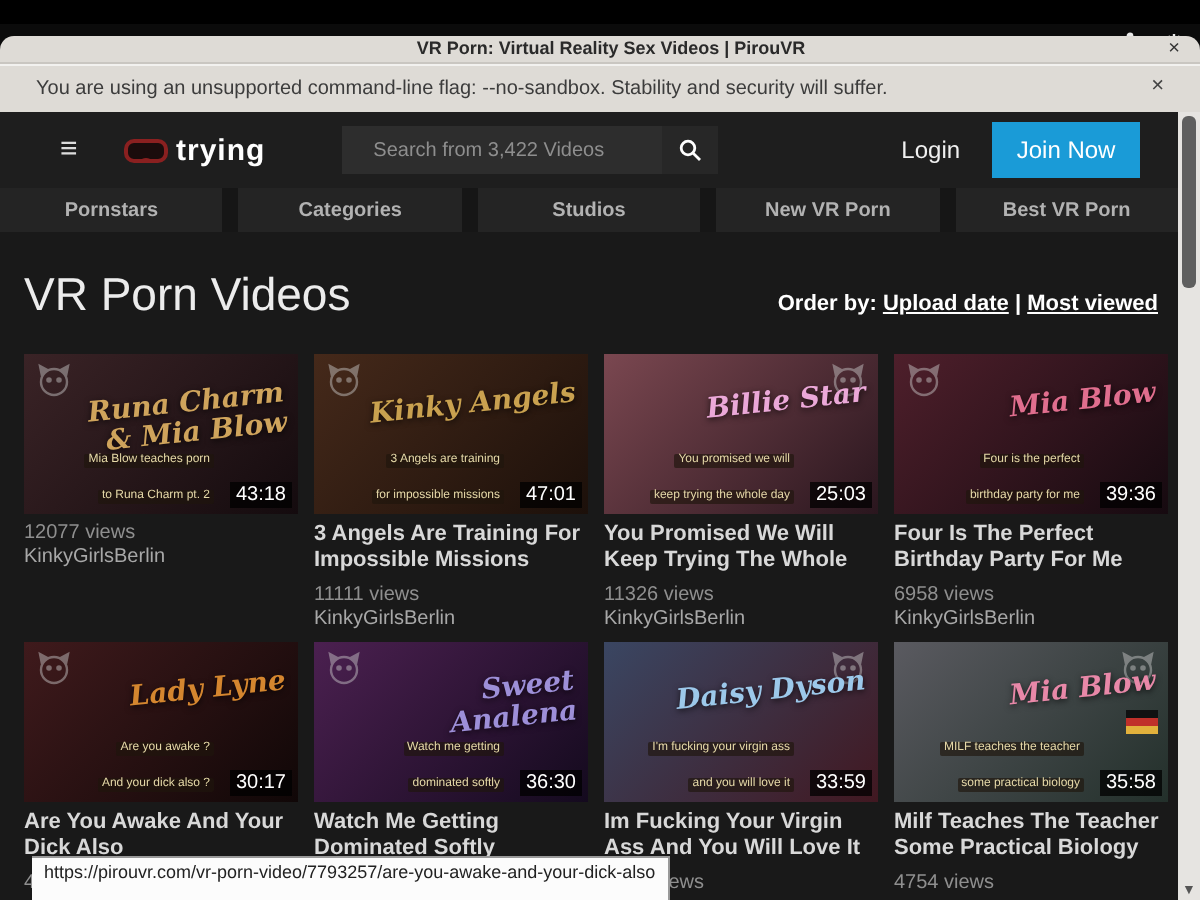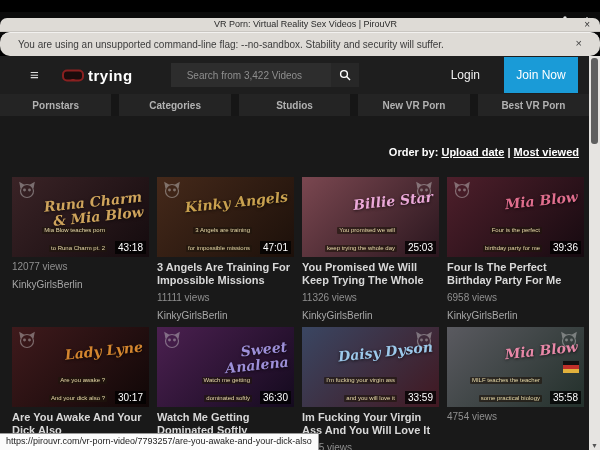--- a/index.html
+++ b/index.html
@@ -15,48 +15,48 @@
   .rec-dot { width:7px; height:7px; border-radius:50%; background:#c4767c; display:inline-block; }
   .chrome-ic { width:9px; height:9px; border-radius:50%; background:#d8d8d8; border:2px solid #777; display:inline-block; }
   .sys-clock { position:absolute; left:0; right:0; text-align:center; font-weight:bold; font-size:9px; }
   .sys-tray { position:absolute; right:8px; top:0; height:18px; display:flex; align-items:center; gap:12px; }
   .sys-tray svg { display:block; }
 
   
   .tabbar { position:absolute; top:18px; left:0; width:600px; height:14px; background:#dedbd6;
             border-radius:7px 7px 0 0; border-bottom:1px solid #c9c6c1; }
   .tabbar .tab-title { position:absolute; left:11px; right:0; top:1px; text-align:center;
-            font-size:9px; font-weight:normal; color:#2a2a2a; }
+            font-size:9px; font-weight:bold; color:#2a2a2a; }
   .tab-close { position:absolute; right:10px; top:0px; font-size:10px; color:#333; cursor:pointer; line-height:14px; }
 
   
   .warnbar { position:absolute; top:32px; left:0; width:600px; height:24px; background:#dedbd6;
-             border-top:1px solid #f2f1ef; display:flex; align-items:center;border-radius:10px; }
+             border-top:1px solid #f2f1ef; display:flex; align-items:center; }
   .warn-text { padding-left:18px; font-size:10px; color:#3c3c3c; }
   .warn-close { position:absolute; right:18px; top:4px; font-size:11px; color:#444; cursor:pointer; }
 
   
   .viewport { position:absolute; top:56px; left:0; width:600px; height:394px; background:#191919; }
   .content { position:absolute; top:0; left:0; width:589px; height:394px; overflow:hidden; }
 
   
   .site-header { position:absolute; top:0; left:0; width:589px; height:38px; background:#1e1e1e;
                  display:flex; align-items:center; }
   .hamburger { margin-left:30px; width:16px; color:#dcdcdc; font-size:15px; line-height:10px; cursor:pointer; }
   .logo { display:flex; align-items:center; gap:4px; margin-left:16px; cursor:pointer; }
   .logo-word { color:#fff; font-weight:bold; font-size:15px; letter-spacing:0.5px; }
   .search-wrap { display:flex; margin-left:38px; }
   .search-input { width:160px; height:24px; background:#2d2d2d; border:none; outline:none;
                   color:#bdbdbd; font-size:10px; padding:0 16px; font-family:"Liberation Sans",sans-serif; }
   .search-input::placeholder { color:#8e8e8e; }
   .search-btn { width:28px; height:24px; background:#272727; border:none; display:flex;
                 align-items:center; justify-content:center; cursor:pointer; }
   .login { margin-left:92px; color:#f0f0f0; font-size:12px; cursor:pointer; }
-  .join-btn { margin-left:24px; background:#1a9bd7; color:#fff; border:none; font-size:12px;
-              width:74px; height:36px; cursor:pointer; font-family:"Liberation Sans",sans-serif; }
+  .join-btn { margin-left:16px; background:#1a9bd7; color:#fff; border:none; font-size:12px;
+              width:74px; height:28px; cursor:pointer; font-family:"Liberation Sans",sans-serif; }
 
   
   .nav { position:absolute; top:38px; left:0; width:589px; height:22px; background:#161616;
          display:flex; gap:8px; }
   .nav-item { flex:1; background:#242424; color:#b2b2b2; font-size:10px; font-weight:bold;
               display:flex; align-items:center; justify-content:center; cursor:pointer; }
 
   
   .page-head { position:absolute; top:60px; left:0; width:589px; height:60px; }
   .page-title { position:absolute; left:12px; top:18px; color:#ececec; font-size:23px; font-weight:400; }
@@ -77,29 +77,29 @@
   .caption { position:absolute; bottom:3px; right:42px; text-align:right; }
   .caption span { display:inline-block; font-size:6px; line-height:7px; color:#e6d9a8;
                   background:rgba(30,22,12,0.65); padding:0 2px; margin-top:1px; border-radius:1px; }
   .duration { position:absolute; bottom:3px; right:3px; background:rgba(0,0,0,0.75);
               color:#fff; font-size:10px; padding:1px 3px; }
   .flag-de { position:absolute; right:5px; top:34px; width:16px; height:12px; }
   .flag-de div { height:4px; }
   .v-title { margin-top:4px; color:#d8d8d8; font-size:11px; font-weight:bold; line-height:13px;
              height:27px; overflow:hidden; cursor:pointer; }
   .v-views { margin-top:4px; color:#8f8f8f; font-size:10px; }
-  .v-studio { margin-top:7px; color:#a8a8a8; font-size:10px; cursor:pointer; }
+  .v-studio { margin-top:1px; color:#a8a8a8; font-size:10px; cursor:pointer; }
 
   
   .scrollbar { position:absolute; top:56px; right:0; width:11px; height:394px; background:#e6e4e1; }
   .scroll-thumb { position:absolute; top:2px; left:2px; width:7px; height:86px; background:#5f5f5f; border-radius:3px; }
   .scroll-down { position:absolute; bottom:1px; left:0; width:11px; text-align:center; color:#555; font-size:7px; }
 
   
-  .statusbar { position:absolute; left:0; bottom:0; height:17px; background:#fcfcfc;
+  .statusbar { position:absolute; left:16px; bottom:0; height:22px; background:#fcfcfc;
                border:1px solid #999; border-left:none; border-bottom:none;
                color:#222; font-size:9px; line-height:15px; padding:0 6px; white-space:nowrap; }
 </style>
 </head>
 <body>
 
 <div class="screen">
 
   <div class="sysbar">
     <div class="left">
@@ -172,20 +172,21 @@
 
       <div class="nav">
         <div class="nav-item">Pornstars</div>
         <div class="nav-item">Categories</div>
         <div class="nav-item">Studios</div>
         <div class="nav-item">New VR Porn</div>
         <div class="nav-item">Best VR Porn</div>
       </div>
 
       <div class="page-head">
+        <div class="page-title">VR Porn Videos</div>
         <div class="order-by">
           <span>Order by:</span>
           <a>Upload date</a>
           <span>|</span>
           <a>Most viewed</a>
         </div>
       </div>
 
       <div class="grid">
           <div class="card">
@@ -372,20 +373,21 @@
         <div style="background:#111"></div>
                 <div style="background:#c0302a"></div>
                 <div style="background:#e2b13c"></div>
               </span>
       <div class="caption">
         <span>MILF teaches the teacher</span><br>
         <span>some practical biology</span>
       </div>
       <div class="duration">35:58</div>
     </div>
+    <div class="v-title">Milf Teaches The Teacher Some Practical Biology</div>
     <div class="v-views">4754 views</div>
     <div class="v-studio"></div>
           </div>
         </div>
 
     </div>
   </div>
 
   <div class="scrollbar">
     <div class="scroll-thumb"></div>

